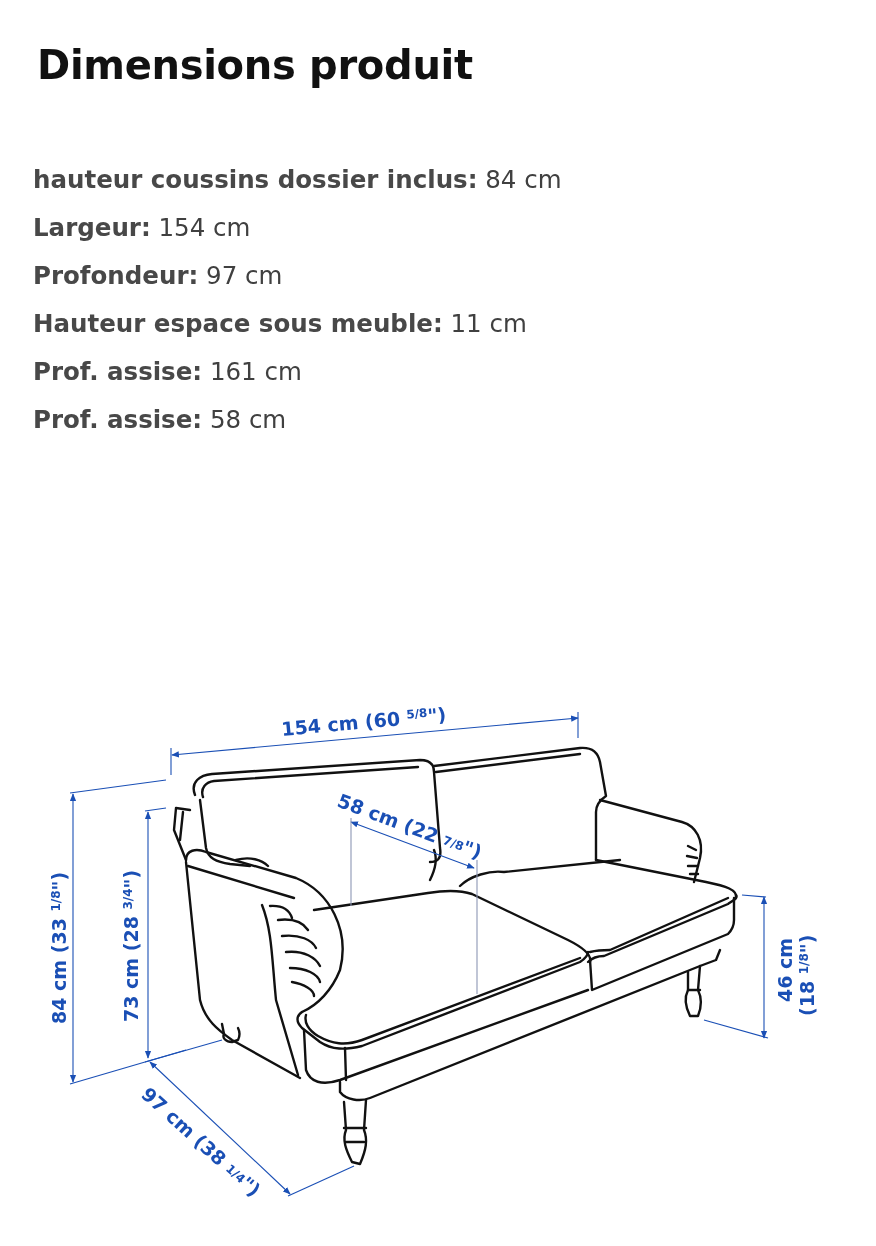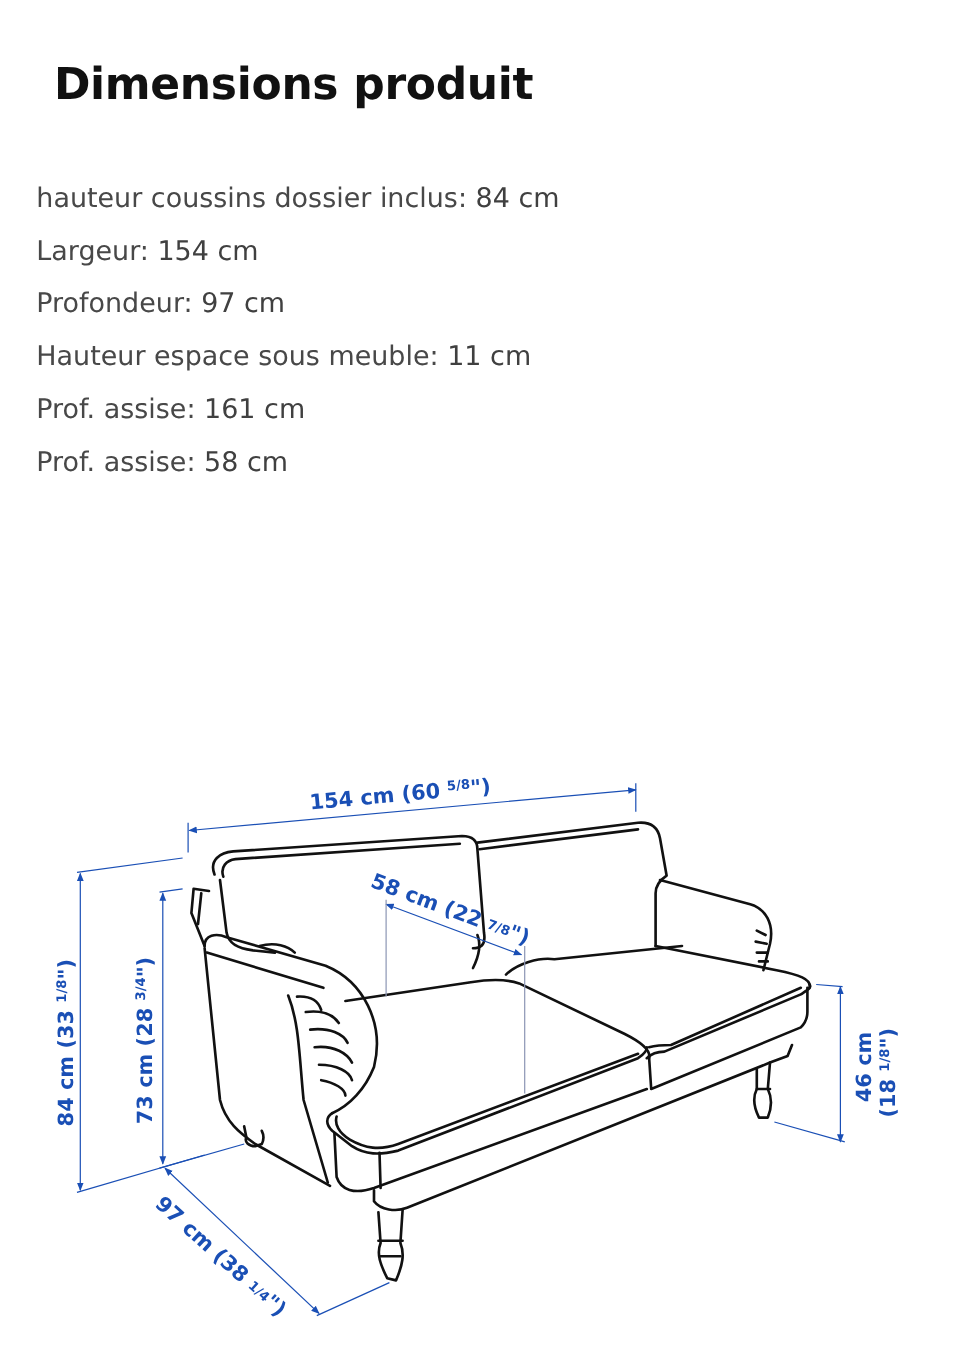--- a/index.html
+++ b/index.html
@@ -1,22 +1,22 @@
 <!DOCTYPE html>
 <html><head>
 <meta charset="utf-8">
 <style>
   html, body { margin: 0; padding: 0; background: #ffffff; }
   body { width: 876px; height: 1246px; position: relative; overflow: hidden;
          font-family: "DejaVu Sans", "Liberation Sans", sans-serif; color: #484848; }
-  .title { position: absolute; left: 33px; top: 38px; margin: 16px;
+  .title { position: absolute; left: 33px; top: 38px; margin: 4px;
            font-size: 40px; font-weight: bold; color: #111111; letter-spacing: -0.3px; }
   .spec-list { position: absolute; left: 33px; top: 160px; margin: 0; padding: 0; list-style: none; }
   .spec-row { height: 48px; line-height: 40px; font-size: 24.5px; color: #484848; white-space: nowrap; }
-  .spec-label { font-weight: normal; color: #484848; }
+  .spec-label { font-weight: bold; color: #484848; }
   .spec-value { font-weight: normal; color: #404040; }
   .diagram { position: absolute; left: 0; top: 690px; width: 876px; height: 540px; }
   .diagram svg { width: 876px; height: 540px; display: block; }
   .dim-text { font-family: "DejaVu Sans", "Liberation Sans", sans-serif; font-weight: bold;
               fill: #1a4fb5; font-size: 19px; }
   .dim-frac { font-size: 12px; }
 </style>
 </head>
 <body>
 

